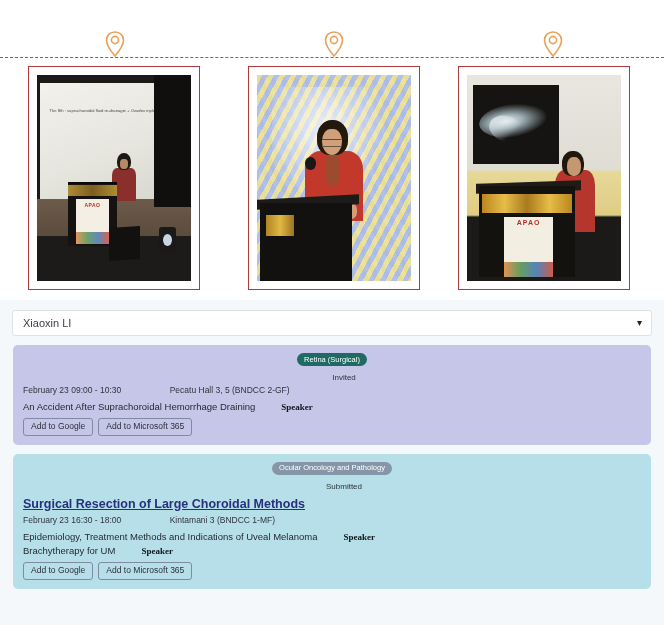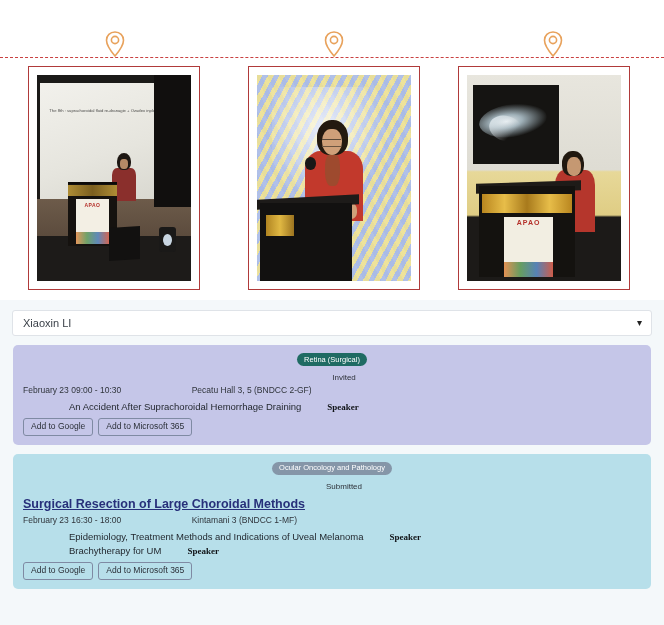--- a/index.html
+++ b/index.html
@@ -336,31 +336,30 @@
     line-height: 1.25;
     margin: 1px 0 3px 0;
     cursor: pointer;
   }
 
   .card-meta {
     font-size: 8.5px;
     color: #2f343b;
     margin-bottom: 6px;
   }
-  .card-meta .meta-loc { margin-left: 28px; padding-left: 40px; }
+  .card-meta .meta-loc { margin-left: 6px; padding-left: 40px; }
 
   .talk-row {
     display: flex;
     align-items: baseline;
     margin-bottom: 3px;
   }
   .talk-title {
     font-size: 9.5px;
     color: #1f242b;
-    margin-left: 46px;
   }
   .talk-role {
     font-size: 9px;
     font-weight: bold;
     color: #111418;
     margin-left: 26px;
     white-space: nowrap;
     font-family: Liberation Serif, serif;
   }
 

